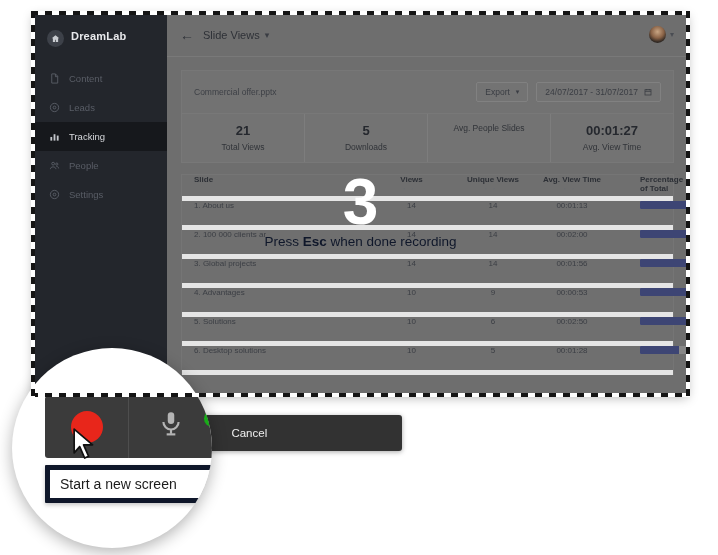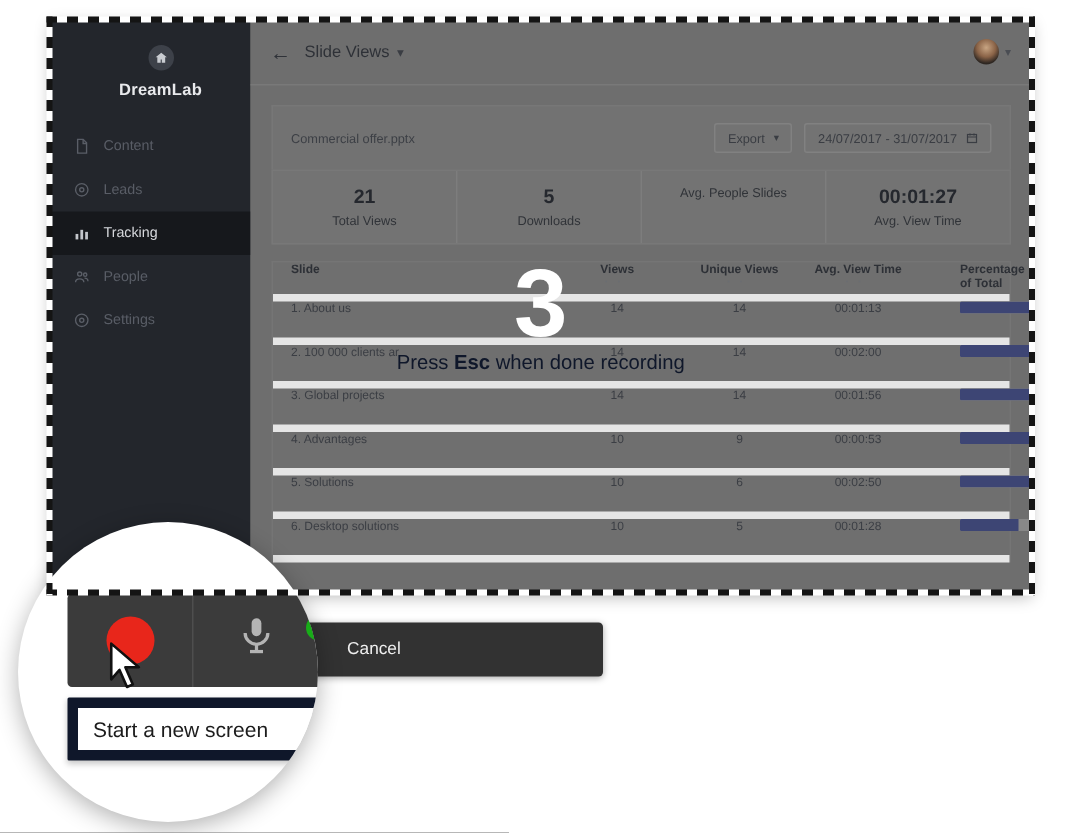--- a/index.html
+++ b/index.html
@@ -47,24 +47,23 @@
 
   
   #sidebar {
     position: absolute;
     left: 0; top: 0;
     width: 134px; height: 100%;
     background: #23262c;
   }
   .brand {
     display: flex;
-    align-items: center;
+    align-items: flex-start;
     gap: 7px;
     padding: 17px 0 17px 14px;
-    flex-direction: column;
   }
   .brand-mark {
     width: 17px; height: 17px;
     border-radius: 50%;
     background: #3d4149;
     display: flex; align-items: center; justify-content: center;
     flex: 0 0 auto;
   }
   .brand-mark svg { width: 9px; height: 9px; }
   .brand-name {
@@ -333,21 +332,21 @@
     left: 192px; top: 62px;
     width: 42px; height: 17px;
     border-radius: 9px;
     background: #18ad18;
   }
   #mag-tooltip {
     position: absolute;
     left: 33px; top: 117px;
     min-width: 175px;
     background: #ffffff;
-    border: 7px solid #0f172a;
+    border: 5px solid #0f172a;
     border-radius: 1px;
     padding: 6px 10px;
     font-size: 14px;
     color: #1c1c1c;
     white-space: nowrap;
     box-shadow: 0 2px 4px rgba(0,0,0,0.22);
   }
   #mag-cursor {
     position: absolute;
     left: 60px; top: 80px;

